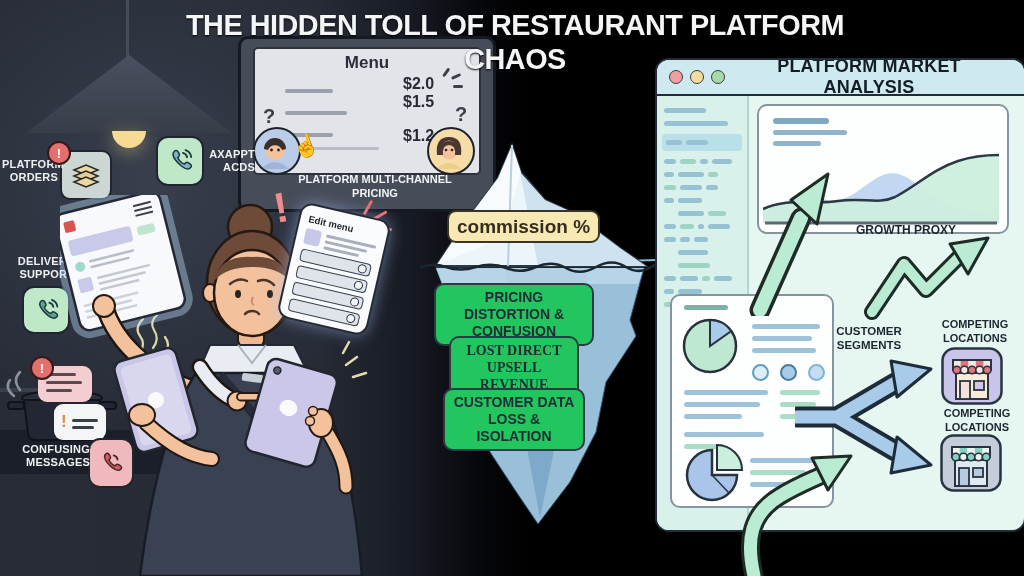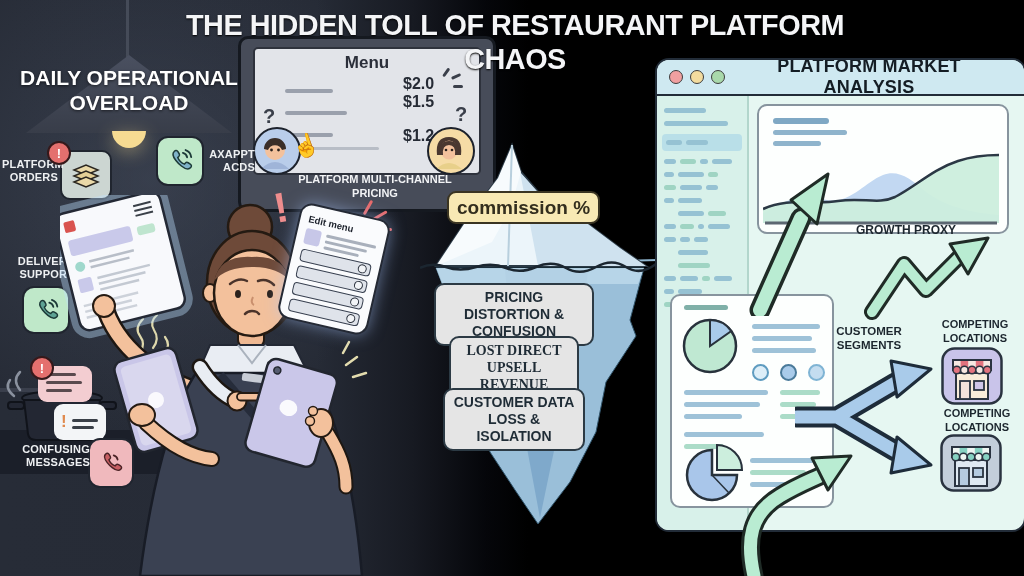--- a/index.html
+++ b/index.html
@@ -39,21 +39,21 @@
   .redspark{position:absolute;background:#e86a6a;height:3px;width:16px;border-radius:2px;z-index:12;}
   
   #edit-tablet{left:288px;top:210px;width:92px;height:118px;transform:rotate(13deg);background:#fafbfd;
     border:2.5px solid #242934;border-radius:12px;z-index:14;box-shadow:0 0 16px rgba(170,200,255,.5);padding:8px;box-sizing:border-box;}
   #edit-title{font-size:9.5px;font-weight:700;color:#1d222c;margin-bottom:4px;}
   .et-row{height:13px;background:#dfe3ea;border:1.5px solid #384050;border-radius:4px;margin-top:4px;
     display:flex;align-items:center;justify-content:flex-end;padding-right:3px;box-sizing:border-box;}
   .et-dot{width:7px;height:7px;border:1.5px solid #2a303c;border-radius:50%;background:#f2f4f7;}
   #red-bang{left:274px;top:184px;font-size:42px;font-weight:900;color:#ef8d8d;transform:rotate(-10deg);z-index:13;}
   
-  .ice-label{background:#e5e5e5;border:2px solid #2c3a44;border-radius:10px;color:#1f2c36;
+  .ice-label{background:#22c55e;border:2px solid #2c3a44;border-radius:10px;color:#1f2c36;
     font-weight:700;font-size:14px;line-height:1.22;text-align:center;padding:4px 5px;z-index:22;box-sizing:border-box;}
   #commission{background:#f8e9b4;border-color:#3a3422;color:#332e1e;font-size:19px;font-weight:700;
     border-radius:9px;padding:3px 8px;}
   
   #panel{left:655px;top:58px;width:367px;height:470px;background:#e6f7f2;border:2.5px solid #222c38;
     border-radius:14px;overflow:hidden;z-index:20;}
   #panel-header{position:absolute;left:0;top:0;width:100%;height:36px;background:#cfe9f1;
     border-bottom:2.5px solid #222c38;display:flex;align-items:center;padding-left:12px;box-sizing:border-box;}
   .tl-dot{width:12px;height:12px;border-radius:50%;border:1.5px solid #3c3c3c;margin-right:7px;}
   #panel-title{flex:1;text-align:center;font-size:18px;font-weight:700;color:#141d24;padding-right:18px;letter-spacing:.2px;}
@@ -72,21 +72,20 @@
 </head>
 <body>
 
 <div id="stage">
 
   <div class="abs" id="left-scene"></div>
 
   <div class="abs" id="lamp-cord"></div>
   <div class="abs" id="lamp-shade"></div>
   <div class="abs" id="lamp-bulb"></div>
-  <div class="abs" id="headline">DAILY OPERATIONAL OVERLOAD</div>
 
   <div class="abs wlabel" style="left:2px;top:158px;width:56px;text-align:right;">PLATFORM ORDERS</div>
   <div class="abs bubble" style="left:60px;top:150px;width:48px;height:46px;background:#ccd6d2;">
     <span>
       <svg width="32" height="28" viewBox="0 0 32 28">
         <path d="M4 9 L16 4 L28 9 L16 14 Z" fill="#ead9a8" stroke="#2a2620" stroke-width="1.5"></path>
         <path d="M4 15 L16 10 L28 15 L16 20 Z" fill="#e3cf96" stroke="#2a2620" stroke-width="1.5"></path>
         <path d="M4 21 L16 16 L28 21 L16 26 Z" fill="#ead9a8" stroke="#2a2620" stroke-width="1.5"></path>
       </svg>
     </span>
@@ -302,21 +301,21 @@
       <polygon points="92,15 101,42 125,70 152,82 200,118 226,136 16,136 48,88 78,48" fill="#ecf5fa" stroke="#2b3a46" stroke-width="2"></polygon>
       <polygon points="125,70 152,82 200,118 226,136 118,136 100,42" fill="#cfe2ef"></polygon>
       <polygon points="92,15 101,42 90,80 72,112 16,136 48,88 78,48" fill="#f7fbfd"></polygon>
       <path d="M92,15 L88,136" stroke="#b8cfdd" stroke-width="2" fill="none"></path>
 
       <path d="M0,138 Q12,132 26,137 T56,137 T86,138 T116,137 T146,138 T176,137 T206,137 T236,134 L250,132" fill="none" stroke="#1b2630" stroke-width="2.5"></path>
     </svg>
   </div>
   <div class="abs" style="left:580px;top:260px;width:78px;height:2px;background:#8fb6d0;transform:rotate(-1.5deg);z-index:17;"></div>
 
-  <div class="abs ice-label" id="commission" style="left:447px;top:191px;">commission %</div>
+  <div class="abs ice-label" id="commission" style="left:447px;top:210px;">commission %</div>
   <div class="abs ice-label" style="left:434px;top:283px;width:160px;">PRICING DISTORTION &amp; CONFUSION</div>
   <div class="abs ice-label" style="left:449px;top:336px;width:130px;font-family:Liberation Serif, serif;">LOST DIRECT UPSELL REVENUE</div>
   <div class="abs ice-label" style="left:443px;top:388px;width:142px;">CUSTOMER DATA LOSS &amp; ISOLATION</div>
 
   <div class="abs" id="panel">
     <div id="panel-header">
       <span class="tl-dot" style="background:#f0a0a0;"></span>
       <span class="tl-dot" style="background:#f3dc9e;"></span>
       <span class="tl-dot" style="background:#a9d9ab;"></span>
       <span id="panel-title">PLATFORM MARKET ANALYSIS</span>

